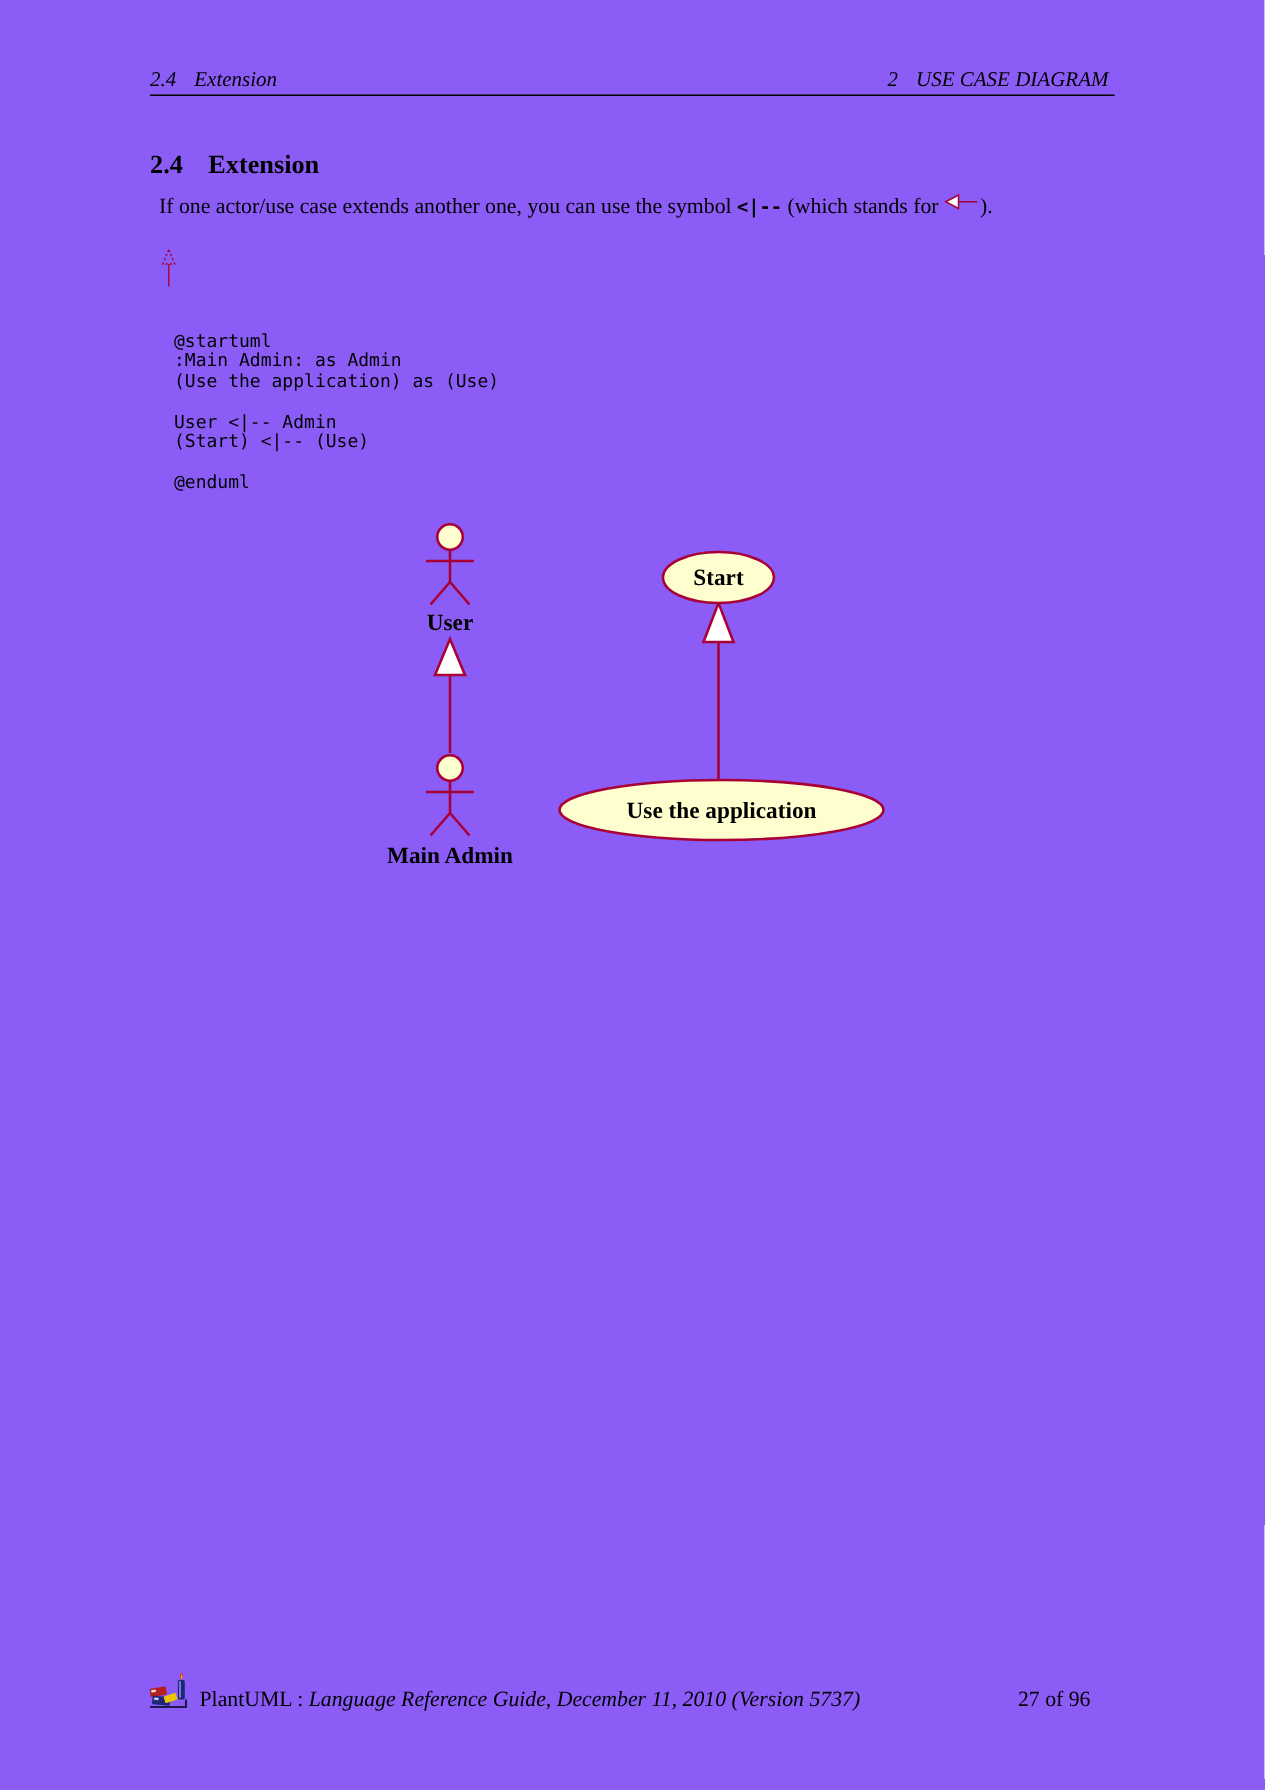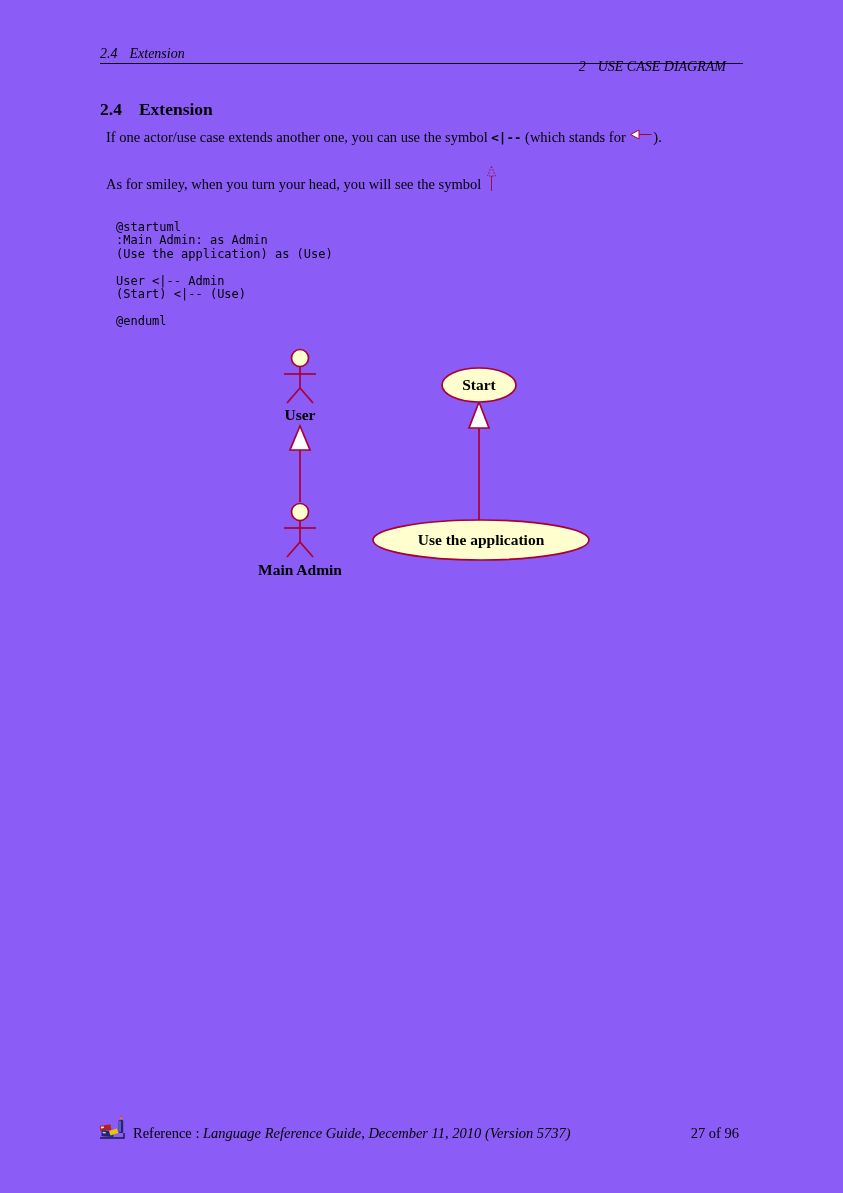--- a/index.html
+++ b/index.html
@@ -3,21 +3,21 @@
 <meta charset="utf-8">
 <style>
   html,body{margin:0;padding:0;background:#fff;}
   .page{
     position:relative;width:843px;height:1193px;background:#8b5cf6;
     font-family:"Liberation Serif","DejaVu Serif",serif;color:#000;overflow:hidden;
   }
   
   .running-header{position:absolute;left:100px;top:46px;width:643px;font-style:italic;font-size:14px;}
   .rh-left{position:absolute;left:0;top:0;}
-  .rh-right{position:absolute;right:17px;top:0;margin-top:13px;}
+  .rh-right{position:absolute;right:4px;top:0;}
   .rh-gap{display:inline-block;width:12px;}
   .header-rule{position:absolute;left:100px;top:63px;width:643px;height:1px;background:#000;}
   
   .section-heading{position:absolute;left:100px;top:99px;margin:0;font-size:17.5px;font-weight:bold;}
   .sh-gap{display:inline-block;width:17px;}
   
   .para{position:absolute;left:106px;margin:0;font-size:14.5px;line-height:18px;white-space:nowrap;text-align:center;}
   .p1{top:128px;}
   .p2{top:165px;}
   .inline-code{font-family:"DejaVu Sans Mono","Liberation Mono",monospace;font-size:12.5px;font-weight:bold;}
@@ -31,21 +31,21 @@
     font-size:12px;line-height:13.4px;white-space:pre;color:#000;
   }
   
   .diagram{position:absolute;left:240px;top:340px;}
   .dlabel{font-family:"Liberation Serif","DejaVu Serif",serif;font-weight:bold;font-size:15.5px;}
   
   .footer{position:absolute;left:97px;top:1112px;width:646px;height:30px;}
   .footer-logo{position:absolute;left:0;bottom:-2px;}
   .footer-text{position:absolute;left:36px;bottom:0;font-size:14.5px;white-space:nowrap;}
   .footer-doc{font-style:italic;}
-  .page-number{position:absolute;right:4px;bottom:0;font-size:14.5px;margin-top:36px;}
+  .page-number{position:absolute;right:16px;bottom:0;font-size:14.5px;margin-top:36px;}
 </style>
 </head>
 <body>
 
 <div class="page">
 
   <div class="running-header">
     <div class="rh-left"><span>2.4</span><span class="rh-gap"></span><span>Extension</span></div>
     <div class="rh-right"><span>2</span><span class="rh-gap"></span><span>USE CASE DIAGRAM</span></div>
   </div>
@@ -53,21 +53,21 @@
 
   <h2 class="section-heading"><span>2.4</span><span class="sh-gap"></span><span>Extension</span></h2>
 
   <p class="para p1"><span>If one actor/use case extends another one, you can use the symbol </span><code class="inline-code">&lt;|--</code><span> (which stands for </span><svg class="sym sym-h" width="24" height="13" viewBox="0 0 24 13">
         <g fill="none" stroke-width="1" stroke="#A80036">
           <polygon points="1.5,6.5 10,2 10,11" fill="#fff"></polygon>
           <line x1="10" y1="6.5" x2="22.5" y2="6.5"></line>
         </g>
       </svg><span>).</span></p>
 
-  <p class="para p2"><span>As for smiley, when you turn your head, you will see the symbol </span><svg class="sym sym-v" width="13" height="27" viewBox="0 0 13 27">
+  <p class="para p2"><svg class="sym sym-v" width="13" height="27" viewBox="0 0 13 27">
         <g fill="none" stroke-width="0.9" stroke="#A80036">
           <polygon points="6.5,1.5 2.5,11 10.5,11" stroke-dasharray="1.6,1.4"></polygon>
           <line x1="6.5" y1="11" x2="6.5" y2="26"></line>
         </g>
       </svg></p>
 
   <pre class="code-block">@startuml
 :Main Admin: as Admin
 (Use the application) as (Use)
 
@@ -131,17 +131,17 @@
         <g transform="rotate(5 12 22)">
             <rect x="4.5" y="19" width="12" height="5.8" rx="0.8" fill="#20257C"></rect>
             <rect x="5.6" y="20.2" width="3" height="1.6" fill="#C9CCF2"></rect>
           </g>
         <g transform="rotate(-18 17 20)">
             <rect x="12.5" y="17.5" width="8.5" height="4.8" rx="0.8" fill="#E8C500"></rect>
           </g>
         <path d="M3 26 L27 26 L27 21" stroke="#1A1A4E" stroke-width="1.4" fill="none"></path>
       </g>
     </svg>
-    <div class="footer-text"><span>Reference</span><span> : </span><span class="footer-doc">Language Reference Guide, December 11, 2010 (Version 5737)</span></div>
+    <div class="footer-text"><span>PlantUML</span><span> : </span><span class="footer-doc">Language Reference Guide, December 11, 2010 (Version 5737)</span></div>
     <div class="page-number">27 of 96</div>
   </div>
 
 </div>
 
 </body></html>

